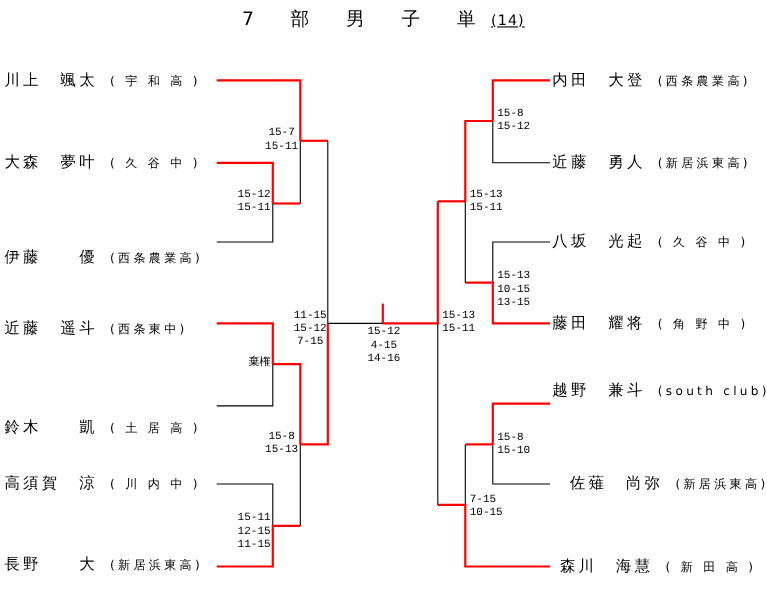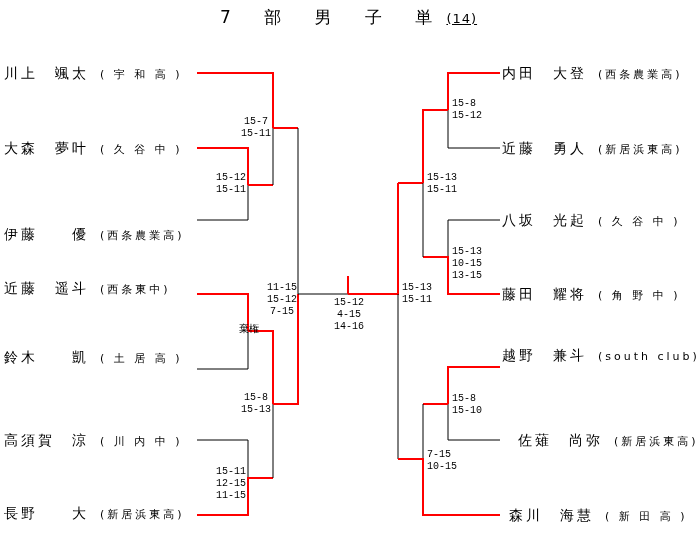--- a/index.html
+++ b/index.html
@@ -59,41 +59,41 @@
   <polyline points="500,367 448,367 448,404" fill="none" stroke="#ff0000" stroke-width="2"></polyline>
   <polyline points="500,440 448,440 448,404" fill="none" stroke="#000" stroke-width="1"></polyline>
   <polyline points="448,404 423,404" fill="none" stroke="#ff0000" stroke-width="2"></polyline>
   <line x1="423" y1="404" x2="423" y2="459" stroke="#000" stroke-width="1"></line>
   <polyline points="500,515 423,515 423,459 398,459" fill="none" stroke="#ff0000" stroke-width="2"></polyline>
 </svg>
 
 <div class="name" style="left:4px;top:64px"><span class="nm">川上　颯太</span><span class="sc">( 宇 和 高 )</span></div>
 <div class="name" style="left:4px;top:139px"><span class="nm">大森　夢叶</span><span class="sc">( 久 谷 中 )</span></div>
 <div class="name" style="left:4px;top:225px"><span class="nm">伊藤　　優</span><span class="sc">(西条農業高)</span></div>
-<div class="name" style="left:4px;top:279px"><span class="nm">近藤　遥斗</span><span class="sc">(西条東中)</span></div>
-<div class="name" style="left:4px;top:348px"><span class="nm">鈴木　　凱</span><span class="sc">( 土 居 高 )</span></div>
+<div class="name" style="left:4px;top:290px"><span class="nm">近藤　遥斗</span><span class="sc">(西条東中)</span></div>
+<div class="name" style="left:4px;top:380px"><span class="nm">鈴木　　凱</span><span class="sc">( 土 居 高 )</span></div>
 <div class="name" style="left:4px;top:431px"><span class="nm">高須賀　涼</span><span class="sc">( 川 内 中 )</span></div>
 <div class="name" style="left:4px;top:504px"><span class="nm">長野　　大</span><span class="sc">(新居浜東高)</span></div>
 
 <div class="name" style="left:502px;top:64px"><span class="nm">内田　大登</span><span class="sc">(西条農業高)</span></div>
 <div class="name" style="left:502px;top:139px"><span class="nm">近藤　勇人</span><span class="sc">(新居浜東高)</span></div>
 <div class="name" style="left:502px;top:211px"><span class="nm">八坂　光起</span><span class="sc">( 久 谷 中 )</span></div>
 <div class="name" style="left:502px;top:285px"><span class="nm">藤田　耀将</span><span class="sc">( 角 野 中 )</span></div>
 <div class="name" style="left:502px;top:346px"><span class="nm">越野　兼斗</span><span class="sc">(south club)</span></div>
 <div class="name" style="left:518px;top:431px"><span class="nm">佐薙　尚弥</span><span class="sc">(新居浜東高)</span></div>
 <div class="name" style="left:509px;top:506px"><span class="nm">森川　海慧</span><span class="sc">( 新 田 高 )</span></div>
 
 <div class="score r" style="right:426px;top:116px">15-7
 15-11</div>
 <div class="score r" style="right:451px;top:172px">15-12
 15-11</div>
 <div class="score r" style="right:400px;top:282px">11-15
 15-12
 7-15</div>
-<div class="score r" style="right:438px;top:324px;font-family:Liberation Mono, monospace;">棄権</div>
+<div class="score r" style="right:451px;top:324px;font-family:Liberation Sans, sans-serif;">棄権</div>
 <div class="score r" style="right:426px;top:392px">15-8
 15-13</div>
 <div class="score r" style="right:451px;top:466px">15-11
 12-15
 11-15</div>
 
 <div class="score" style="left:334px;top:297px;text-align:center;width:30px">15-12
 4-15
 14-16</div>
 

